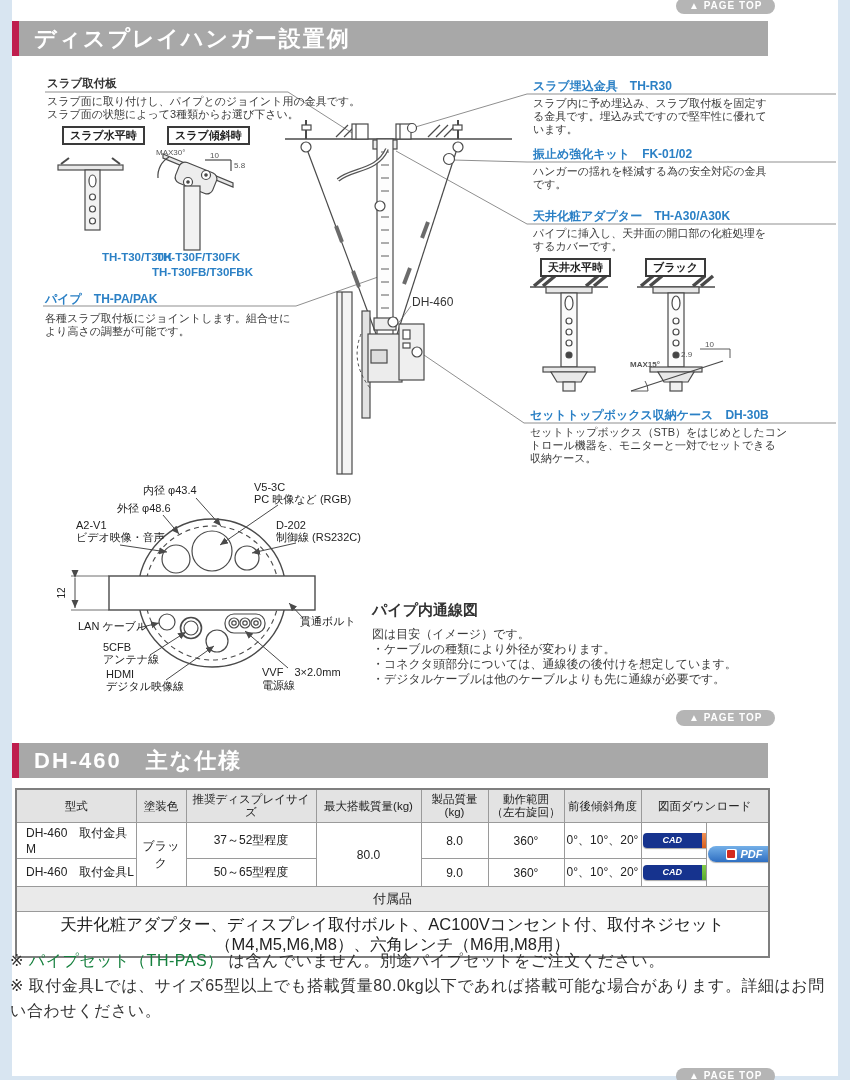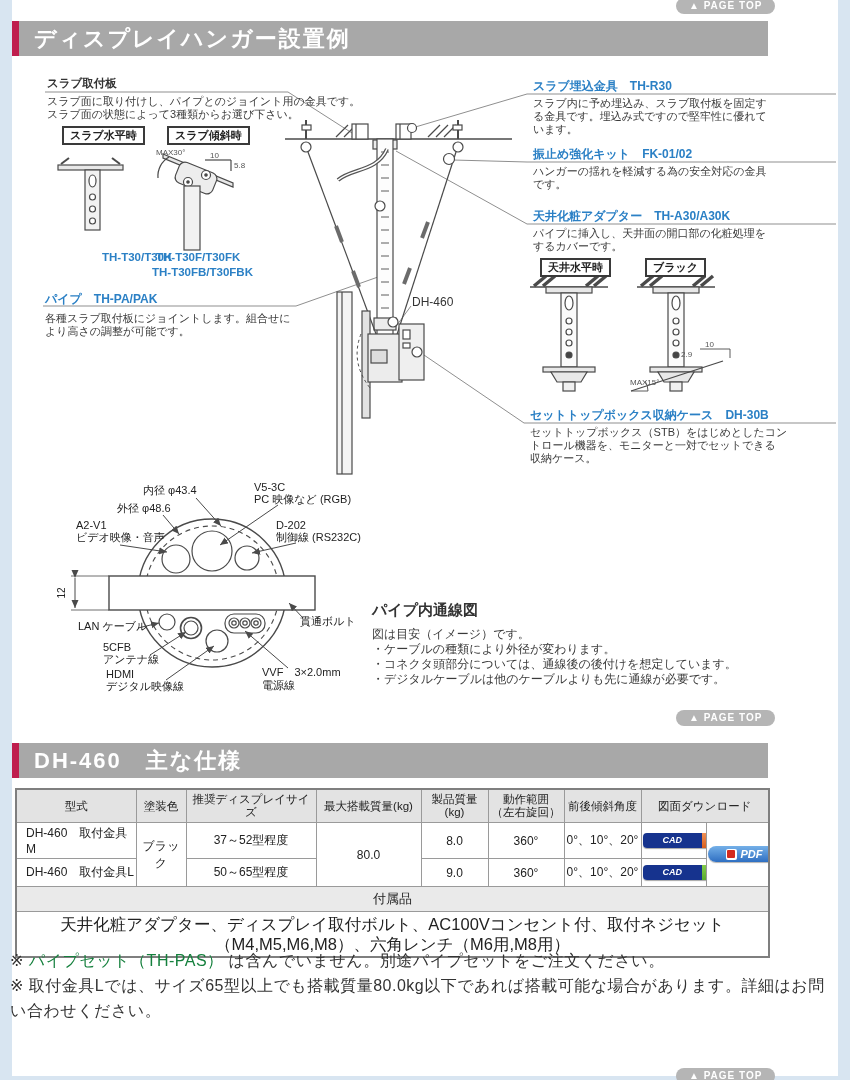--- a/index.html
+++ b/index.html
@@ -272,21 +272,21 @@
 <div class="abs desc" style="left:533px;top:110px;">る金具です。埋込み式ですので堅牢性に優れて</div>
 <div class="abs desc" style="left:533px;top:123px;">います。</div>
 <div class="abs blue-t" style="left:533px;top:146px;">振止め強化キット　FK-01/02</div>
 <div class="abs desc" style="left:533px;top:165px;">ハンガーの揺れを軽減する為の安全対応の金具</div>
 <div class="abs desc" style="left:533px;top:178px;">です。</div>
 <div class="abs blue-t" style="left:533px;top:208px;">天井化粧アダプター　TH-A30/A30K</div>
 <div class="abs desc" style="left:533px;top:227px;">パイプに挿入し、天井面の開口部の化粧処理を</div>
 <div class="abs desc" style="left:533px;top:240px;">するカバーです。</div>
 <div class="abs boxed" style="left:540px;top:258px;">天井水平時</div>
 <div class="abs boxed" style="left:645px;top:258px;">ブラック</div>
-<div class="abs tiny" style="left:630px;top:378px;">MAX15°</div>
+<div class="abs tiny" style="left:630px;top:360px;font-weight:bold;">MAX15°</div>
 <div class="abs tiny" style="left:681px;top:350px;">2.9</div>
 <div class="abs tiny" style="left:705px;top:340px;">10</div>
 <div class="abs blue-t" style="left:530px;top:407px;">セットトップボックス収納ケース　DH-30B</div>
 <div class="abs desc" style="left:530px;top:426px;">セットトップボックス（STB）をはじめとしたコン</div>
 <div class="abs desc" style="left:530px;top:439px;">トロール機器を、モニターと一対でセットできる</div>
 <div class="abs desc" style="left:530px;top:452px;">収納ケース。</div>
 <div class="abs" style="left:412px;top:295px;font-size:12px;color:#333;">DH-460</div>
 
 <div class="abs cs-label" style="left:143px;top:484px;">内径 φ43.4</div>
 <div class="abs cs-label" style="left:117px;top:502px;">外径 φ48.6</div>

